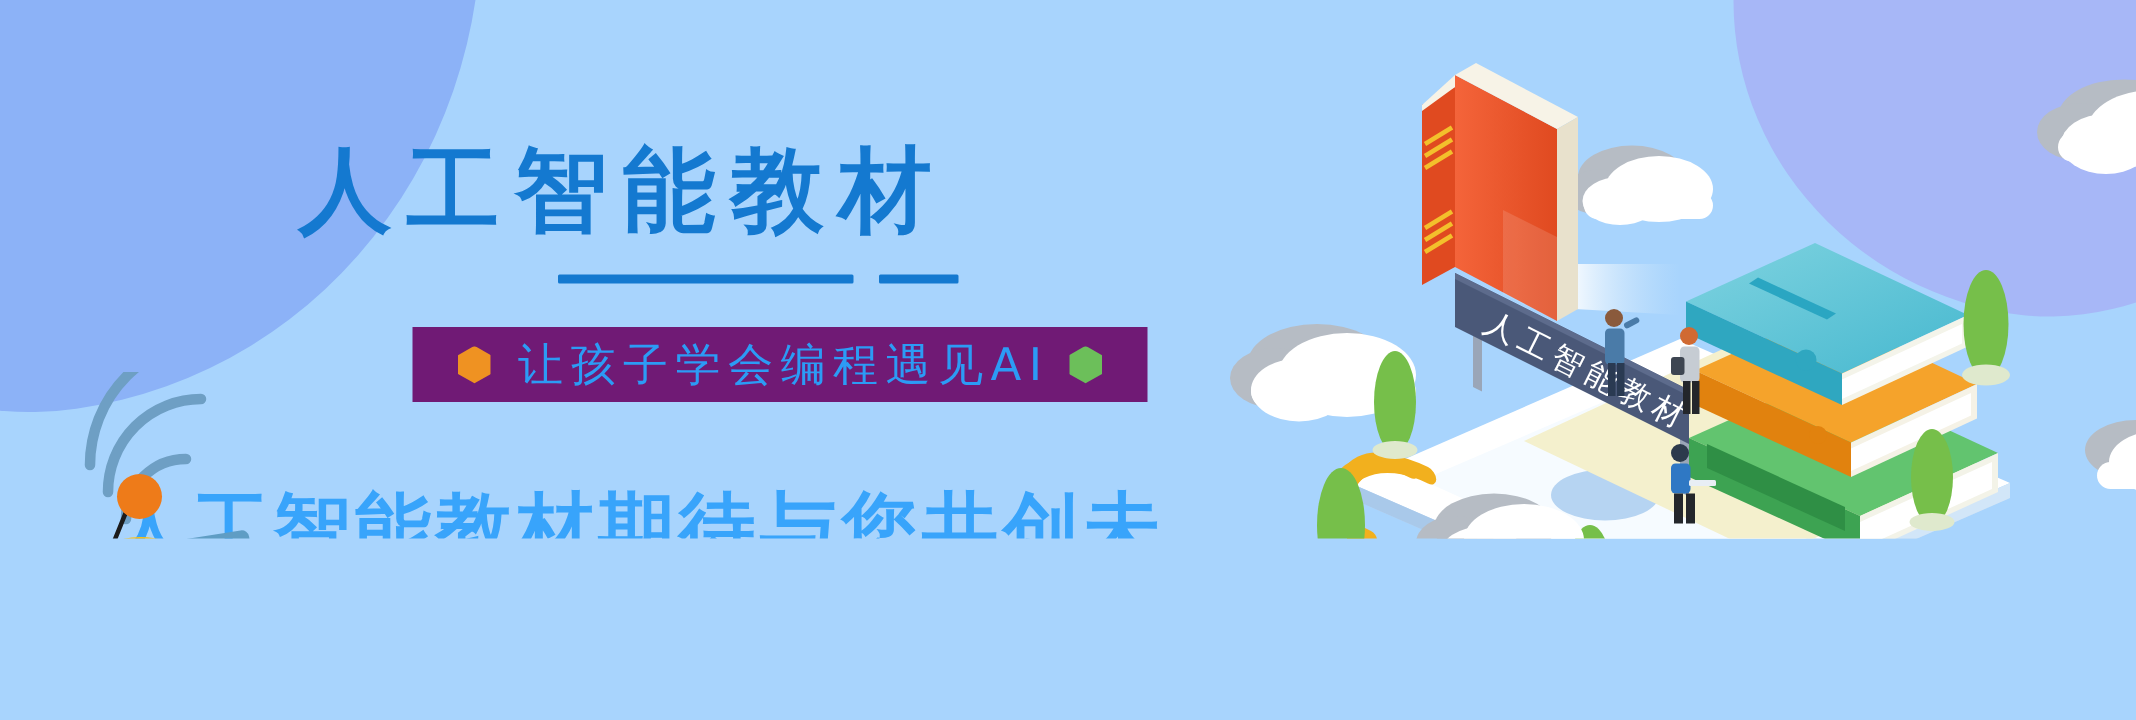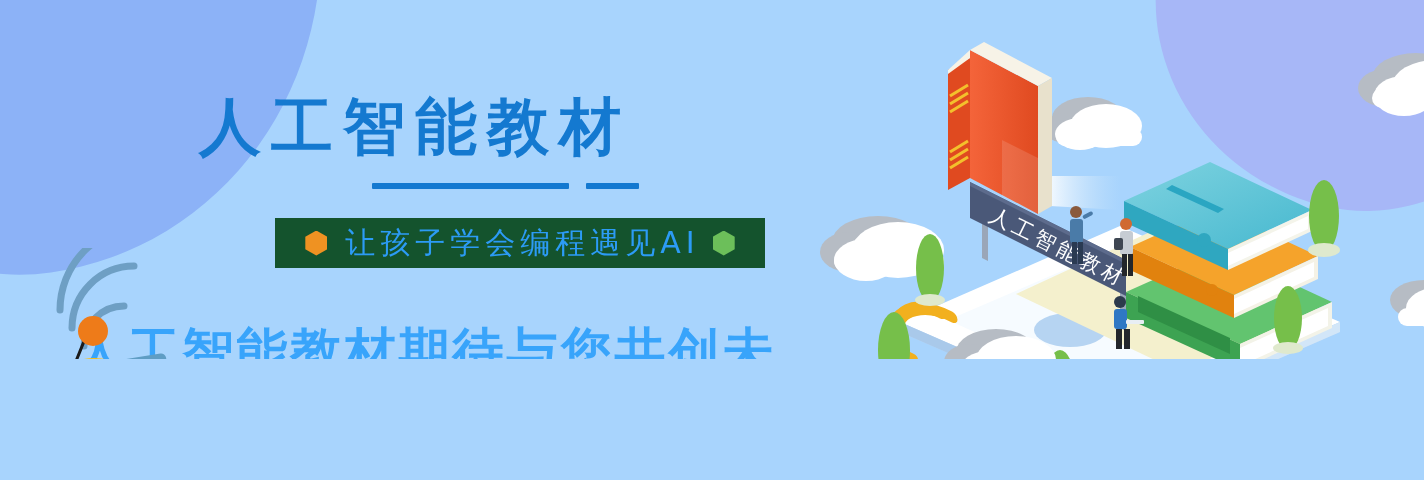--- a/index.html
+++ b/index.html
@@ -35,21 +35,21 @@
     text-indent:10px;
     font-family:"DejaVu Sans","Liberation Sans",sans-serif;
   }
   .rule{position:absolute;top:183px;left:0;right:0;height:6px;}
   .rule .bar{position:absolute;height:6px;background:#1479d0;border-radius:1px;}
   .rule .bar.long{left:372px;width:197px;}
   .rule .bar.short{left:586px;width:53px;}
 
   .sub-band{
     position:absolute;left:275px;top:218px;width:490px;height:50px;
-    background:#14532d;display:flex;align-items:center;justify-content:center;gap:13px;
+    background:#701a75;display:flex;align-items:center;justify-content:center;gap:13px;
   }
   .hex{width:22px;height:25px;flex:0 0 auto;
        clip-path:polygon(50% 0%,100% 25%,100% 75%,50% 100%,0% 75%,0% 25%);}
   .hex.orange{background:#ef9222;}
   .hex.green{background:#6cbf5a;}
   .sub-text{
     font-size:30px;color:#2c9bf5;letter-spacing:5px;text-indent:5px;font-weight:400;
     font-family:"DejaVu Sans","Liberation Sans",sans-serif;white-space:nowrap;
   }
 

